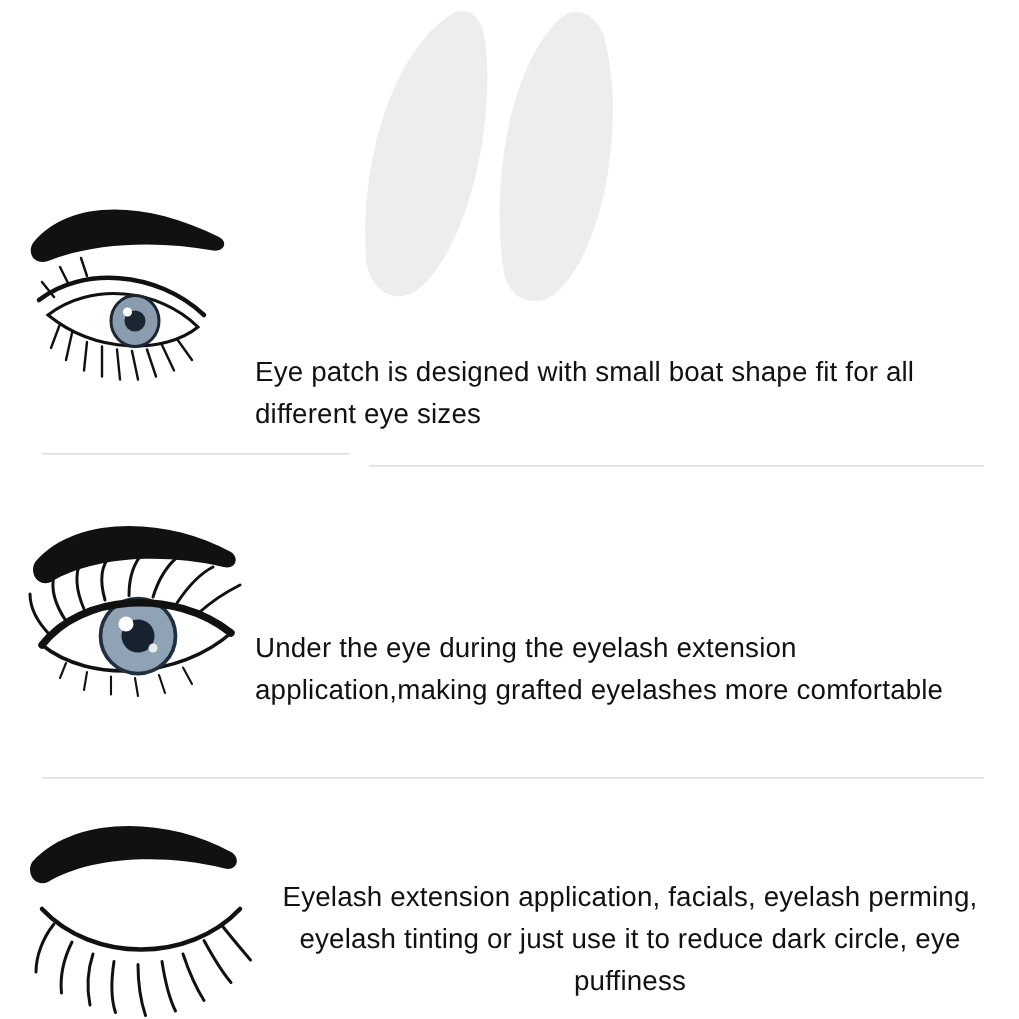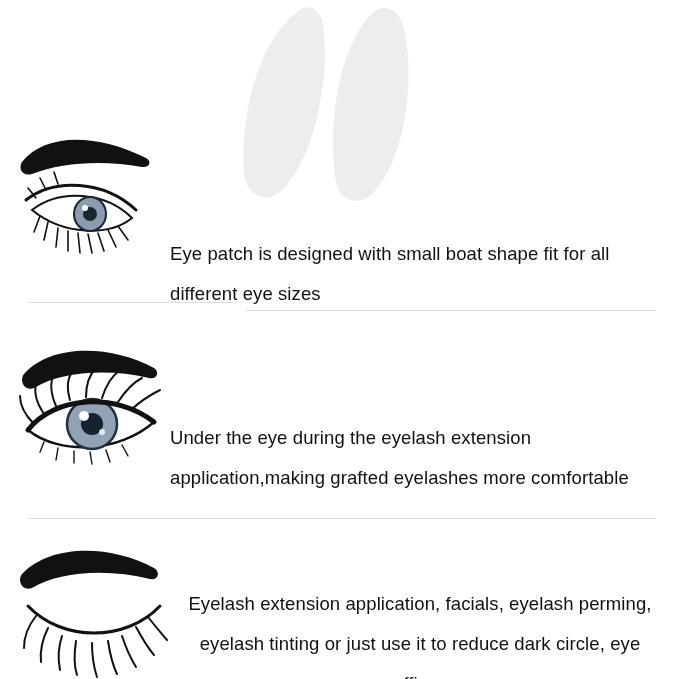--- a/index.html
+++ b/index.html
@@ -46,21 +46,21 @@
     left: 14px;
     top: 0;
     width: 160px;
     height: 150px;
   }
   .caption {
     position: absolute;
     left: 170px;
     width: 500px;
     font-size: 18.5px;
-    line-height: 40px;
+    line-height: 28px;
     color: #111111;
     letter-spacing: 0.1px;
   }
   .cap-1 { top: 116px; }
   .cap-2 { top: 88px; }
   .cap-3 { top: 50px; }
 
   .divider {
     position: absolute;
     height: 1px;

